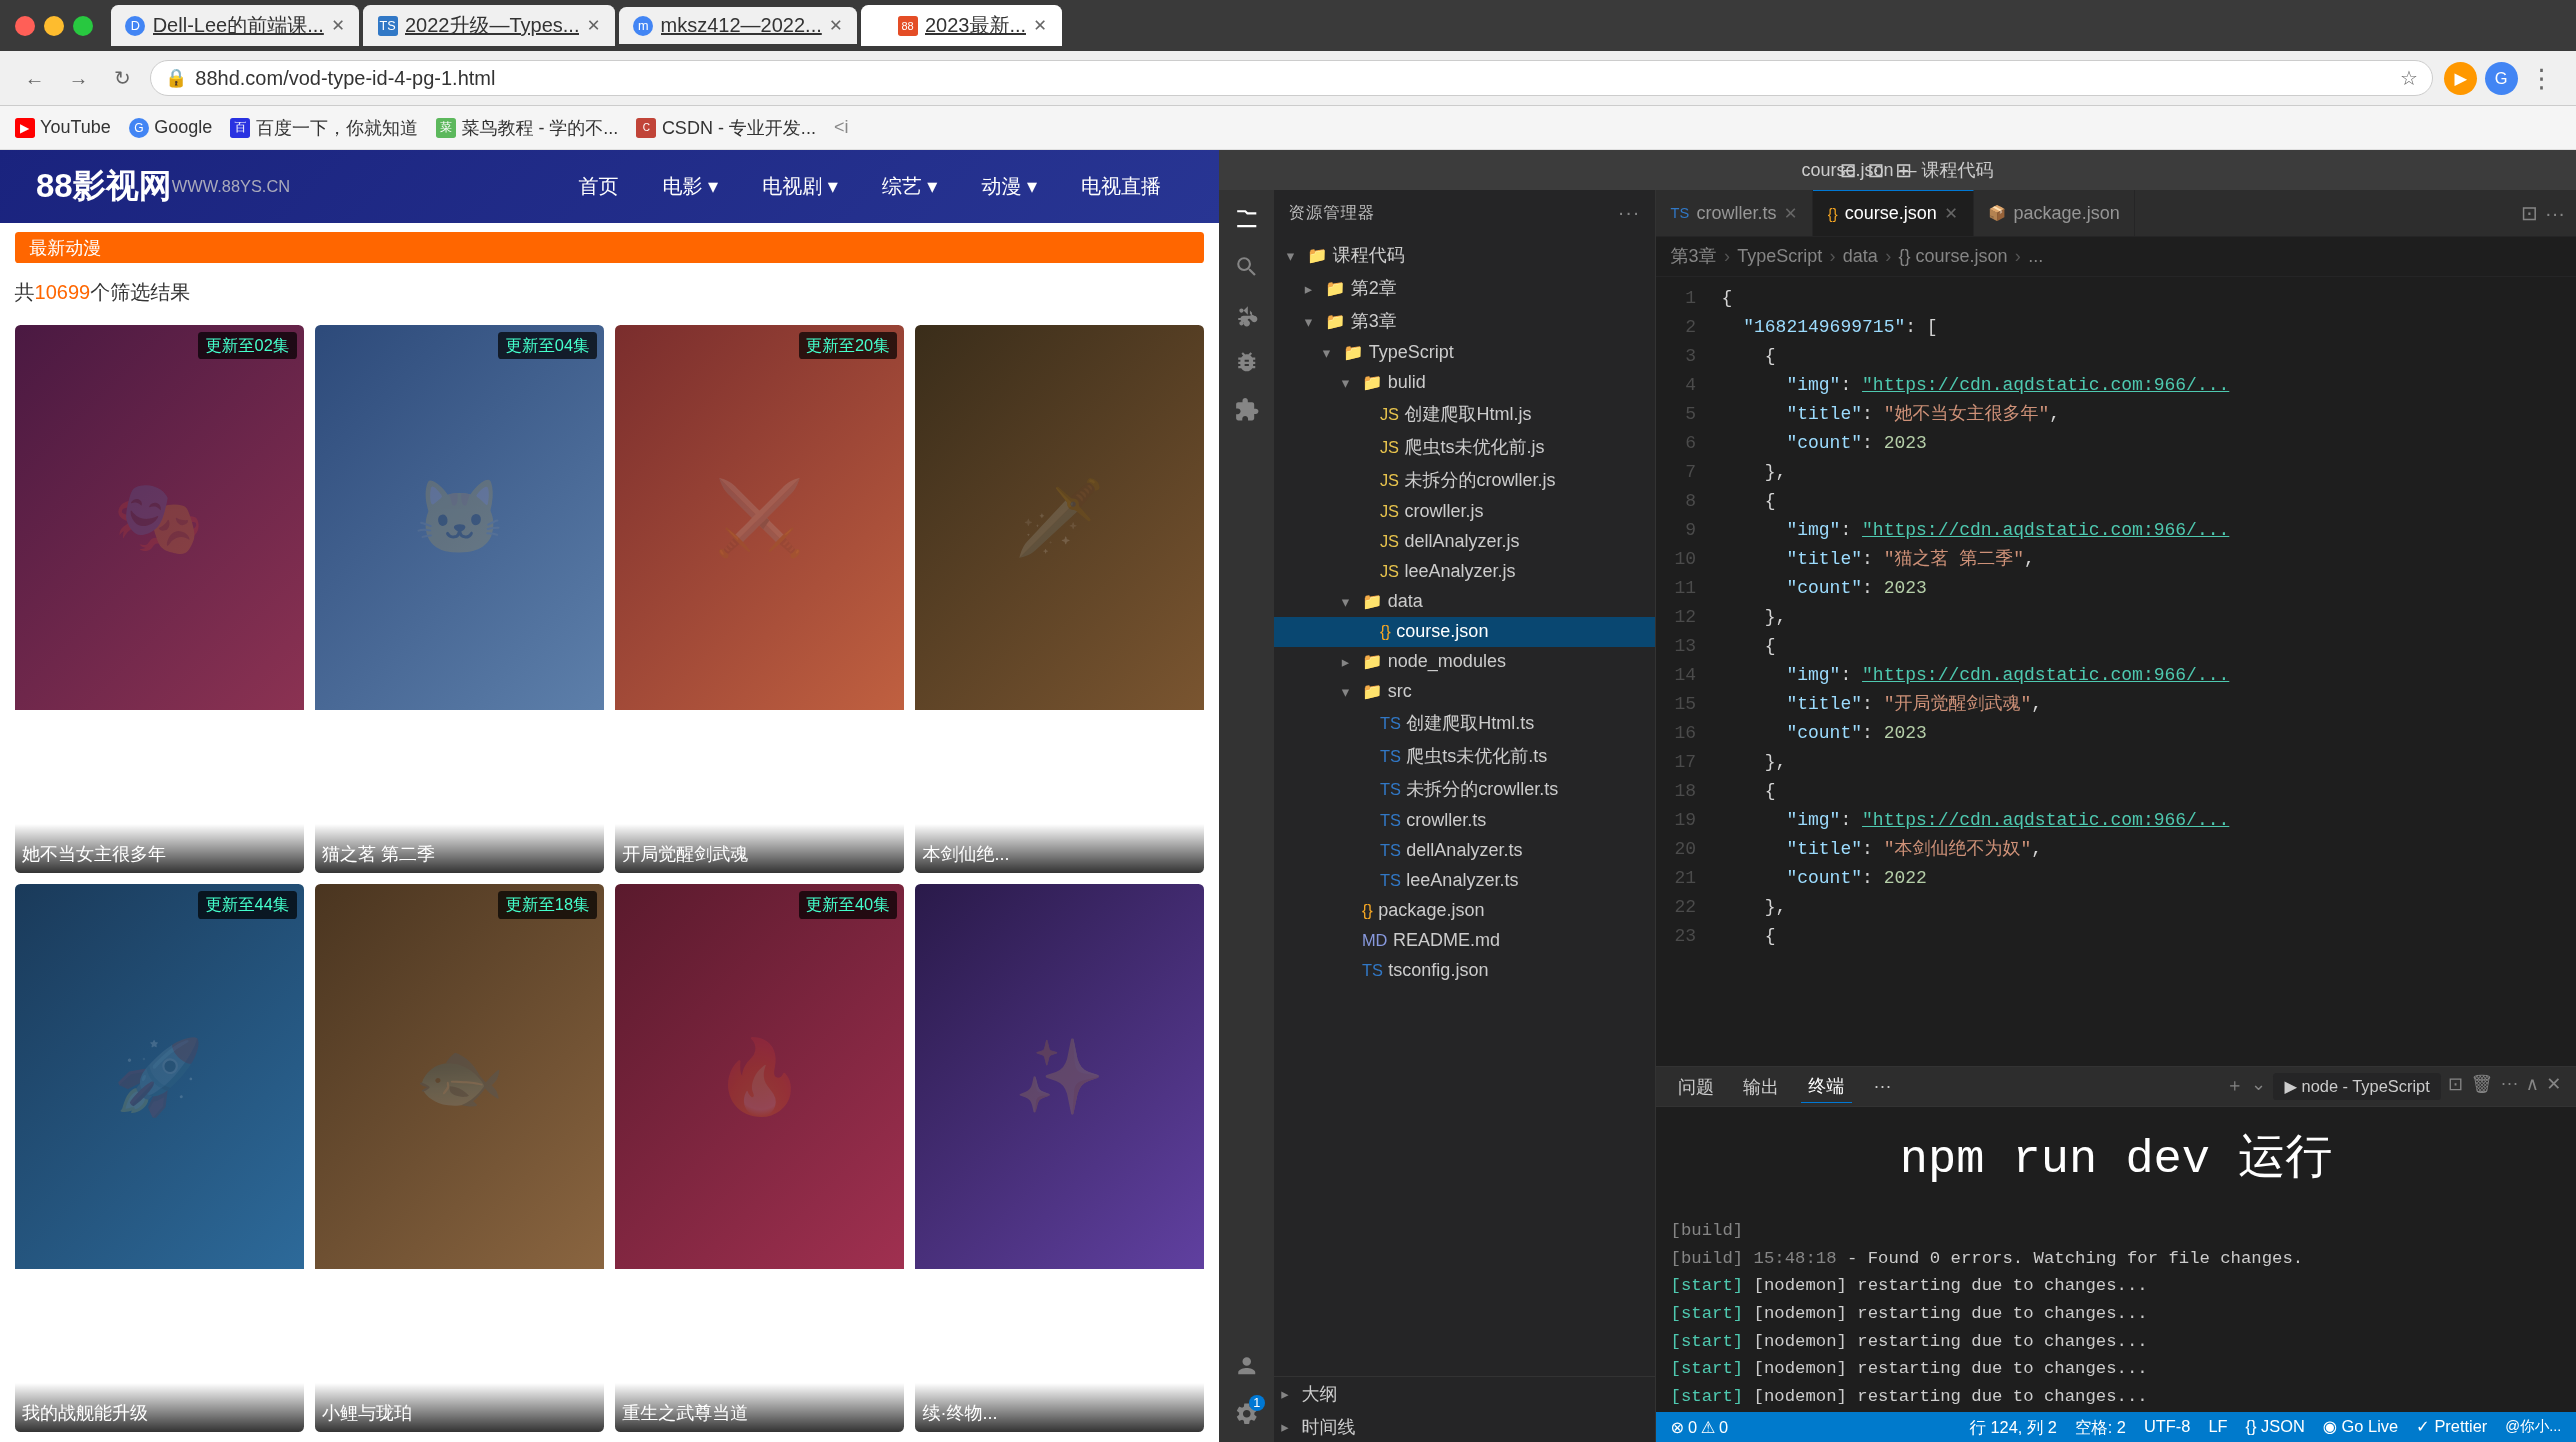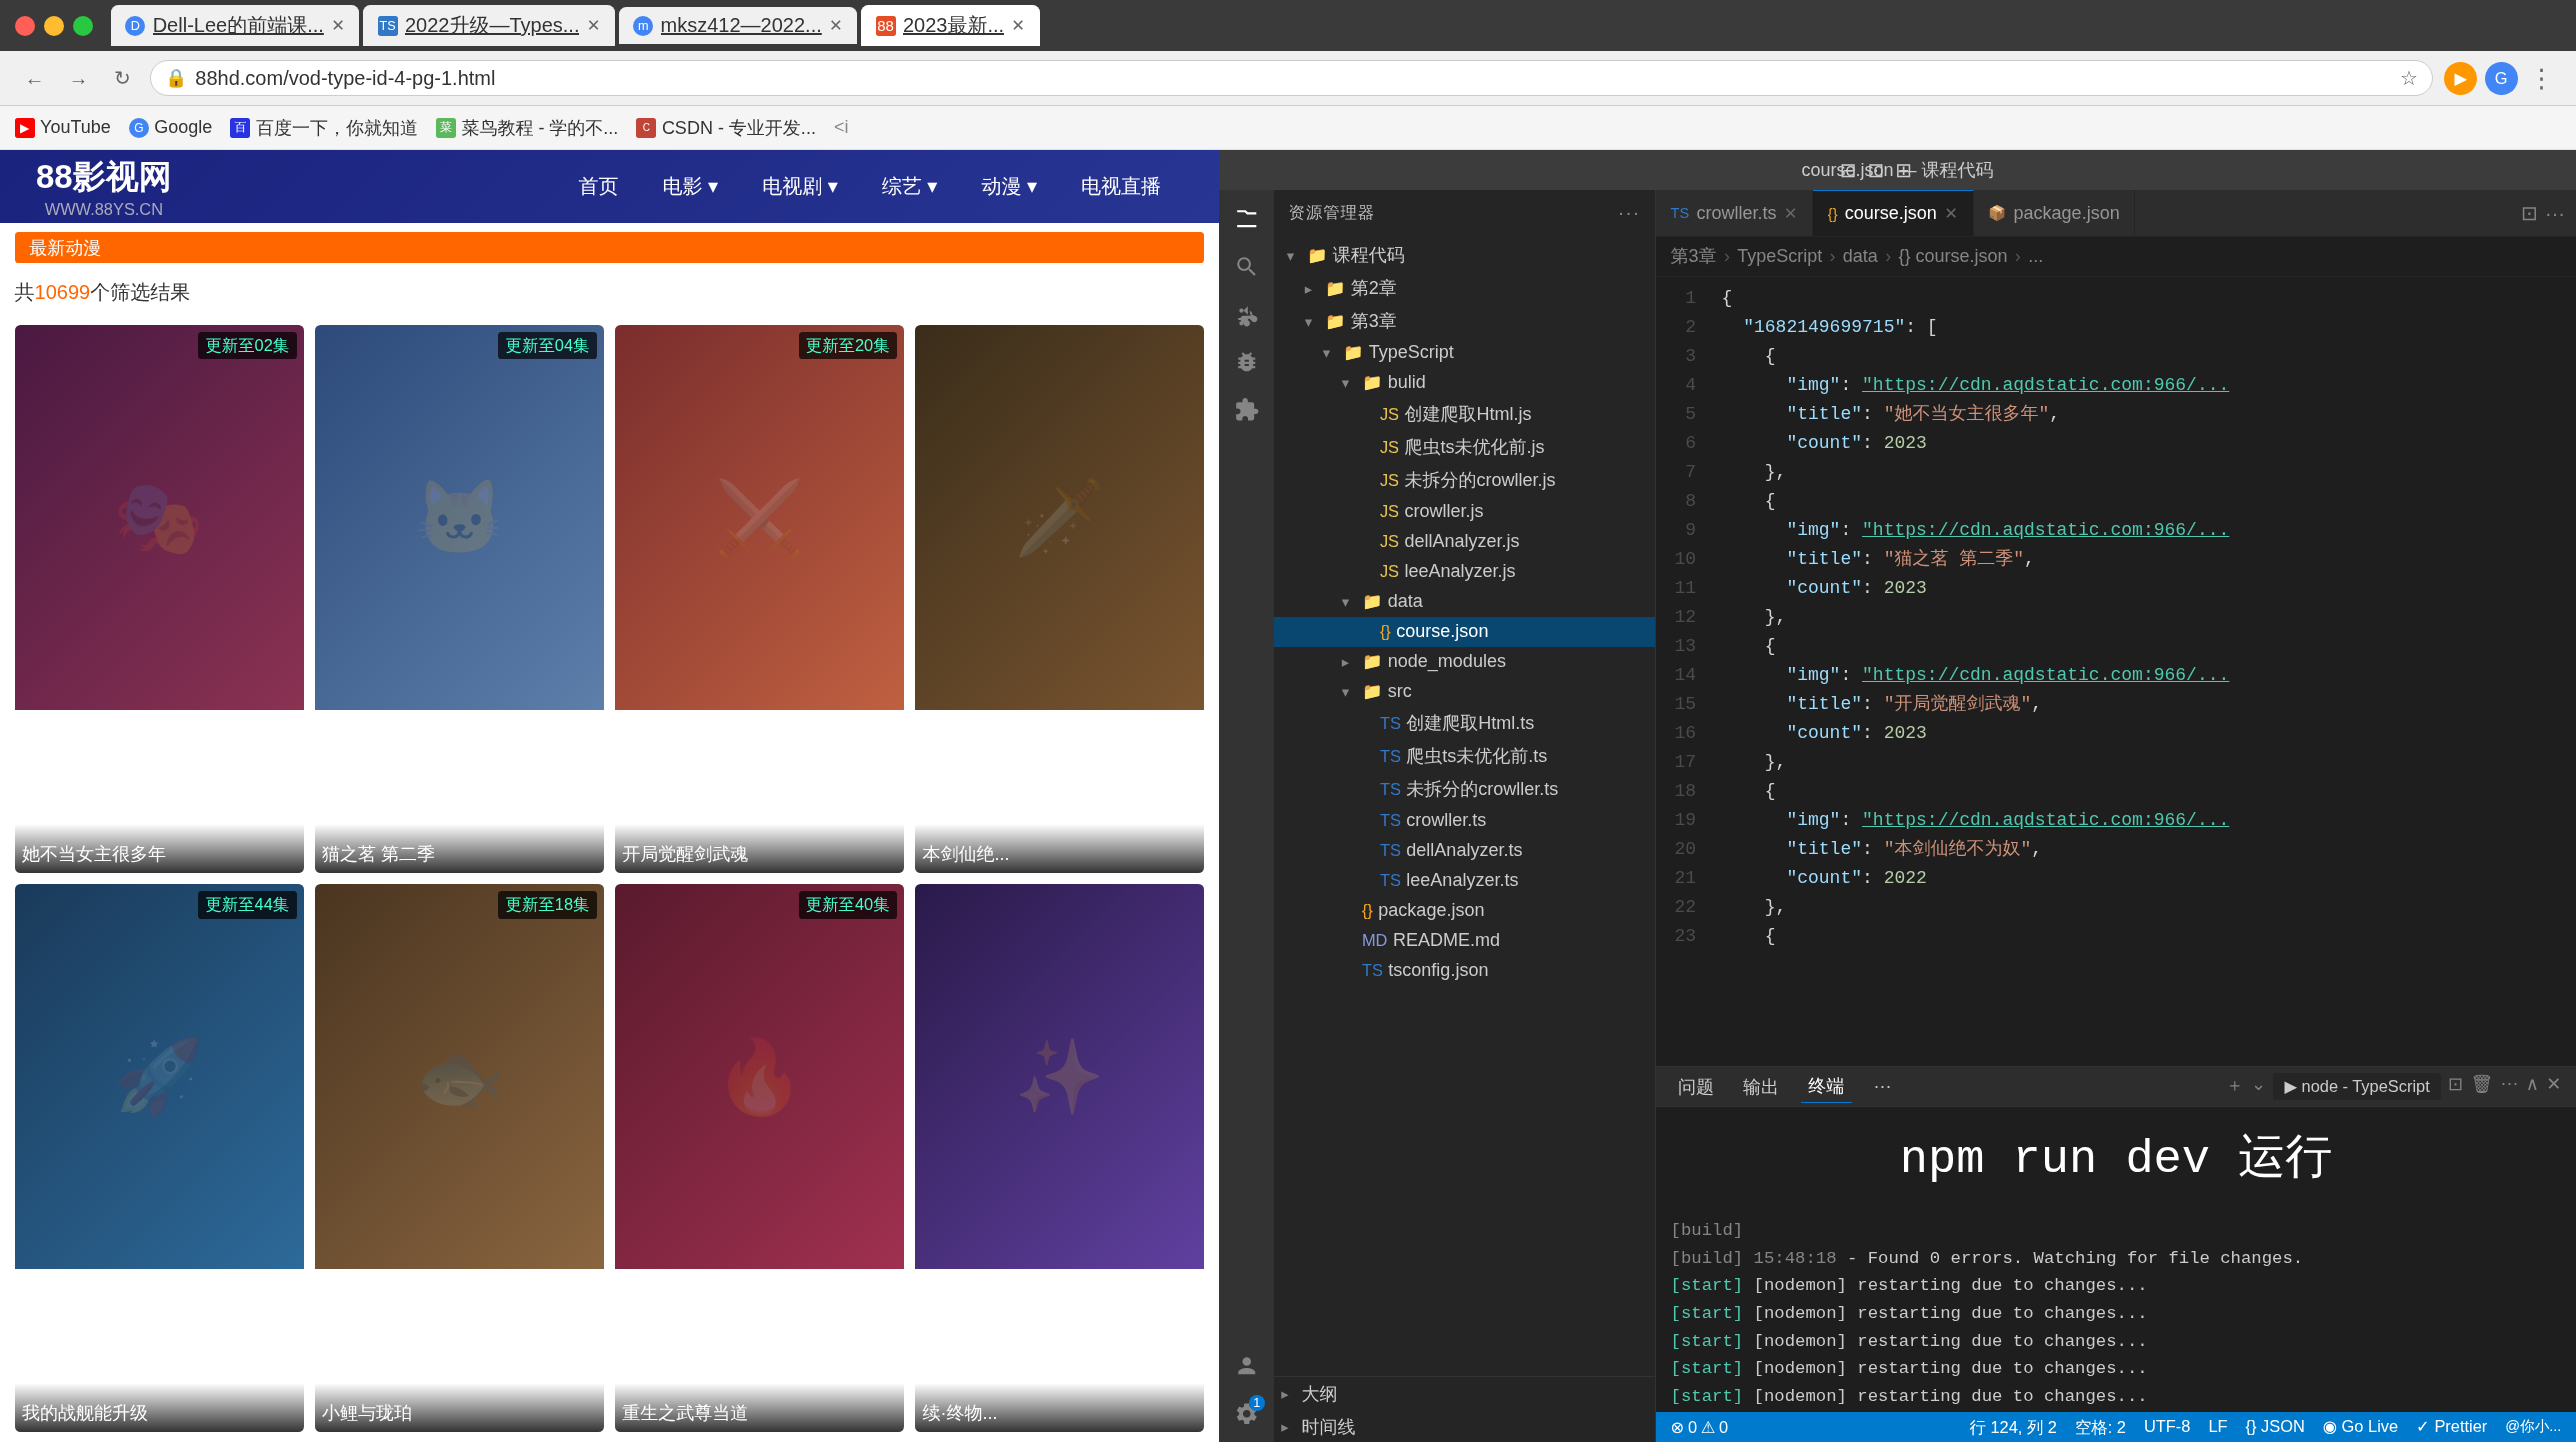--- a/index.html
+++ b/index.html
@@ -30,21 +30,21 @@
     .main-split { display: flex; flex: 1; overflow: hidden; }
 
     
     .browser-content { width: 1219px; flex-shrink: 0; overflow: hidden; background: #fff; display: flex; flex-direction: column; }
     .browser-bookmarks { display: flex; align-items: center; gap: 18px; padding: 5.5px 14.6px; background: #f5f5f5; border-bottom: 0.9px solid #e0e0e0; height: 44px; }
     .bookmark-item { display: flex; align-items: center; gap: 5.5px; font-size: 18px; color: #333; cursor: pointer; white-space: nowrap; }
 
     
     .website { flex: 1; overflow: hidden; display: flex; flex-direction: column; }
     .site-header { background: linear-gradient(135deg, #1a237e 0%, #283593 100%); padding: 0 36px; height: 73px; display: flex; align-items: center; justify-content: space-between; }
-    .site-logo { display: flex; flex-direction: column; align-items: center; }
+    .site-logo { display: flex; flex-direction: row; align-items: center; }
     .site-logo-main { font-size: 33px; font-weight: bold; color: #fff; }
     .site-logo-sub { font-size: 16.4px; color: #aab; }
     .site-nav { display: flex; gap: 0; align-items: center; }
     .site-nav-item { padding: 9px 22px; color: #fff; font-size: 20px; cursor: pointer; display: flex; align-items: center; gap: 3.6px; }
 
     .site-badge { background: #ff6600; color: #fff; padding: 3.6px 14.6px; border-radius: 3.6px; font-size: 18px; margin: 9px 14.6px; display: inline-block; }
     .site-filter-info { font-size: 20px; color: #333; padding: 7.3px 14.6px; }
     .site-filter-info em { color: #f60; font-style: normal; }
 
     .anime-grid { display: grid; grid-template-columns: repeat(4, 1fr); gap: 11px; padding: 11px 14.6px; flex: 1; }
@@ -147,21 +147,21 @@
       <div class="tab-favicon" style="background:#3178c6;display:flex;align-items:center;justify-content:center;color:#fff;font-size:12.7px;">TS</div>
       <span class="tab-label">2022升级—Types...</span>
       <span class="tab-close">✕</span>
     </div>
     <div class="tab">
       <div class="tab-favicon" style="background:#4285f4;border-radius:50%;display:flex;align-items:center;justify-content:center;color:#fff;font-size:12.7px;">m</div>
       <span class="tab-label">mksz412—2022...</span>
       <span class="tab-close">✕</span>
     </div>
     <div class="tab active">
-      <div class="tab-favicon" style="background:#e44d26;display:flex;align-items:center;justify-content:center;color:#fff;font-size:15px;">88</div>
+      <div class="tab-favicon" style="background:#e44d26;display:flex;align-items:center;justify-content:center;color:#fff;font-size:11px;margin-left:22px;">88</div>
       <span class="tab-label">2023最新...</span>
       <span class="tab-close">✕</span>
     </div>
   </div>
 
   <div class="nav-bar">
     <div class="nav-btn">←</div>
     <div class="nav-btn">→</div>
     <div class="nav-btn">↻</div>
     <div class="address-bar">

